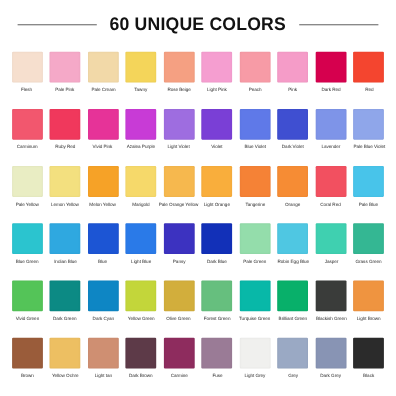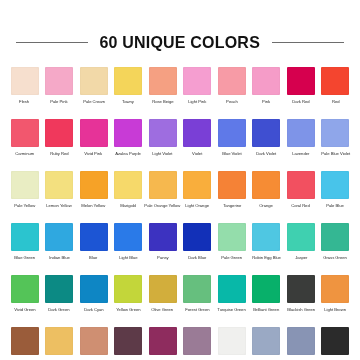--- a/index.html
+++ b/index.html
@@ -21,21 +21,20 @@
     box-sizing: border-box;
   }
   .title-bar {
     display: flex;
     align-items: center;
     justify-content: center;
     gap: 9px;
     padding: 0 16px;
     height: 44px;
     box-sizing: border-box;
-    margin-top: 20px;
   }
   .rule {
     flex: 1 1 auto;
     height: 1px;
     background: #6d6d6d;
     max-width: 72px;
   }
   .title {
     font-size: 16.5px;
     font-weight: bold;

